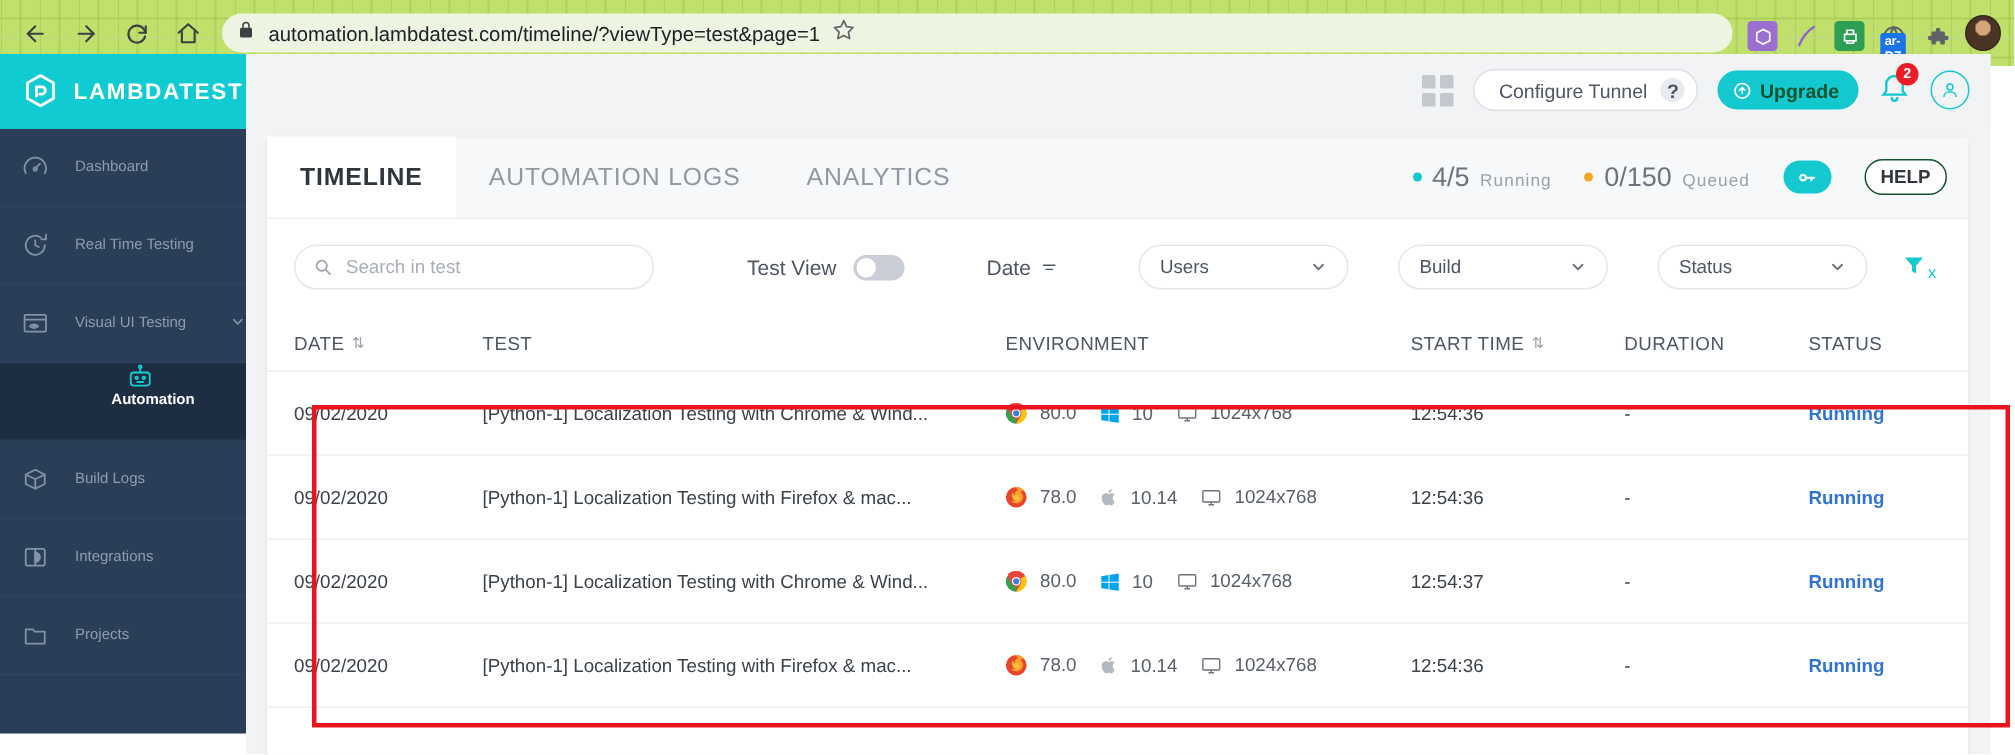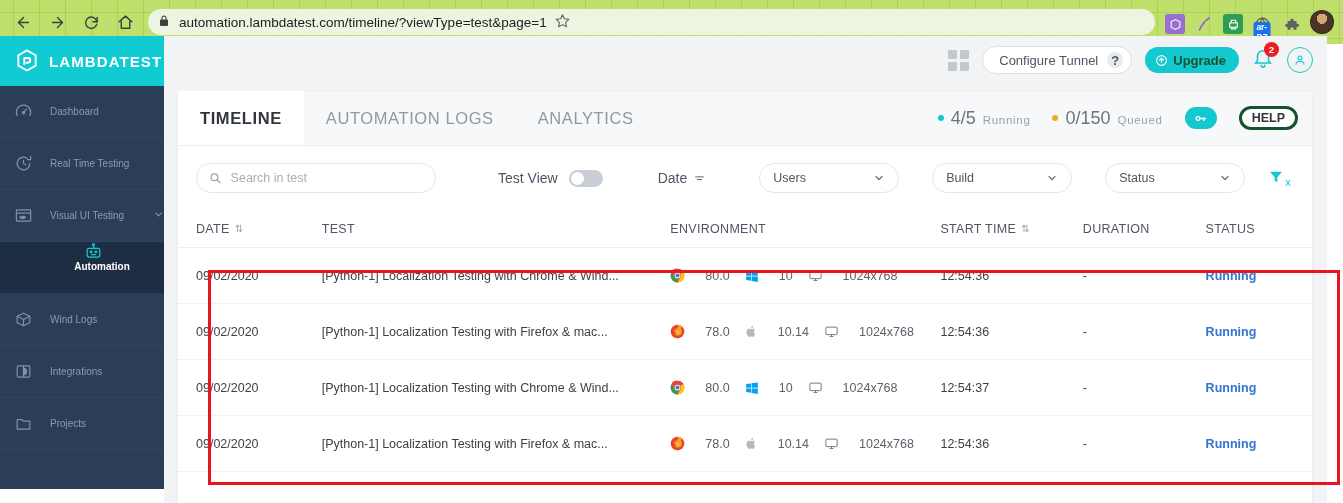--- a/index.html
+++ b/index.html
@@ -147,21 +147,21 @@
   }
   .stat { display: flex; align-items: baseline; gap: 7px; }
   .stat .dot { width: 6px; height: 6px; border-radius: 50%; align-self: center; }
   .stat .num { font-size: 18px; color: #6d747e; }
   .stat .lbl { font-size: 11.5px; color: #9aa1ab; letter-spacing: .7px; }
   .key-btn {
     width: 32px; height: 22px; border-radius: 11px; background: #13c8cf;
     display: flex; align-items: center; justify-content: center; cursor: pointer;
   }
   .help-pill {
-    height: 24px; border-radius: 12px; background: #fff; border: 3px solid #14532d;
+    height: 24px; border-radius: 12px; background: #fff; border: 1px solid #14532d;
     display: flex; align-items: center; padding: 0 10px; font-size: 12.5px;
     font-weight: bold; color: #31363d; cursor: pointer;
   }
 
   
   .filters { height: 64px; display: flex; align-items: center; padding: 0 18px; gap: 0; }
   .search-box {
     width: 240px; height: 30px; border: 1px solid #e4e7eb; border-radius: 15px;
     display: flex; align-items: center; padding: 0 12px; gap: 9px; background: #fff;
   }
@@ -204,21 +204,21 @@
   .c-env   { width: 275px; }
   .c-start { width: 145px; }
   .c-dur   { width: 125px; }
   .c-stat  { width: 90px; }
   .trow {
     height: 56px; display: flex; align-items: center; padding: 0 18px;
     border-bottom: 1px solid #f0f1f3; background: #fff; cursor: pointer;
   }
   .td { font-size: 12.5px; color: #3c424b; display: flex; align-items: center; }
   .td.env { gap: 0; }
-  .env-pair { display: flex; align-items: center; gap: 20px; margin-right: 15px; }
+  .env-pair { display: flex; gap: 8px; margin-right: 15px; }
   .env-pair:last-child { margin-right: 0; }
   .env-txt { font-size: 12.5px; color: #5b616b; }
   .status-link { color: #2f74d0; font-weight: bold; font-size: 12.5px; }
   .sort-ico { color: #9aa1ab; font-size: 10px; }
 
   .red-box {
     position: absolute; left: 208px; top: 270px; width: 1132px; height: 215px;
     border: 3px solid #e8151f; pointer-events: none; z-index: 20;
   }
 </style>
@@ -369,21 +369,21 @@
       <span class="ni-label">Automation</span>
     </div>
 
     <div class="nav-item">
       <span class="ni-icon">
         <svg width="19" height="19" viewBox="0 0 24 24" fill="none" stroke="currentColor" stroke-width="1.5" stroke-linejoin="round">
             <path d="M4 8l8-4 8 4v8l-8 4-8-4z"></path>
             <path d="M4 8l8 4 8-4M12 12v8"></path>
           </svg>
       </span>
-      <span class="ni-label">Wind Logs</span>
+      <span class="ni-label">Build Logs</span>
     </div>
 
 
     <div class="nav-item">
       <span class="ni-icon">
         <svg width="19" height="19" viewBox="0 0 24 24" fill="none" stroke="currentColor" stroke-width="1.5">
             <rect x="4" y="5" width="16" height="14" rx="1.5"></rect>
             <path d="M12 5v14"></path>
             <path d="M12 8a4 4 0 0 1 0 8z" fill="currentColor"></path>
           </svg>

